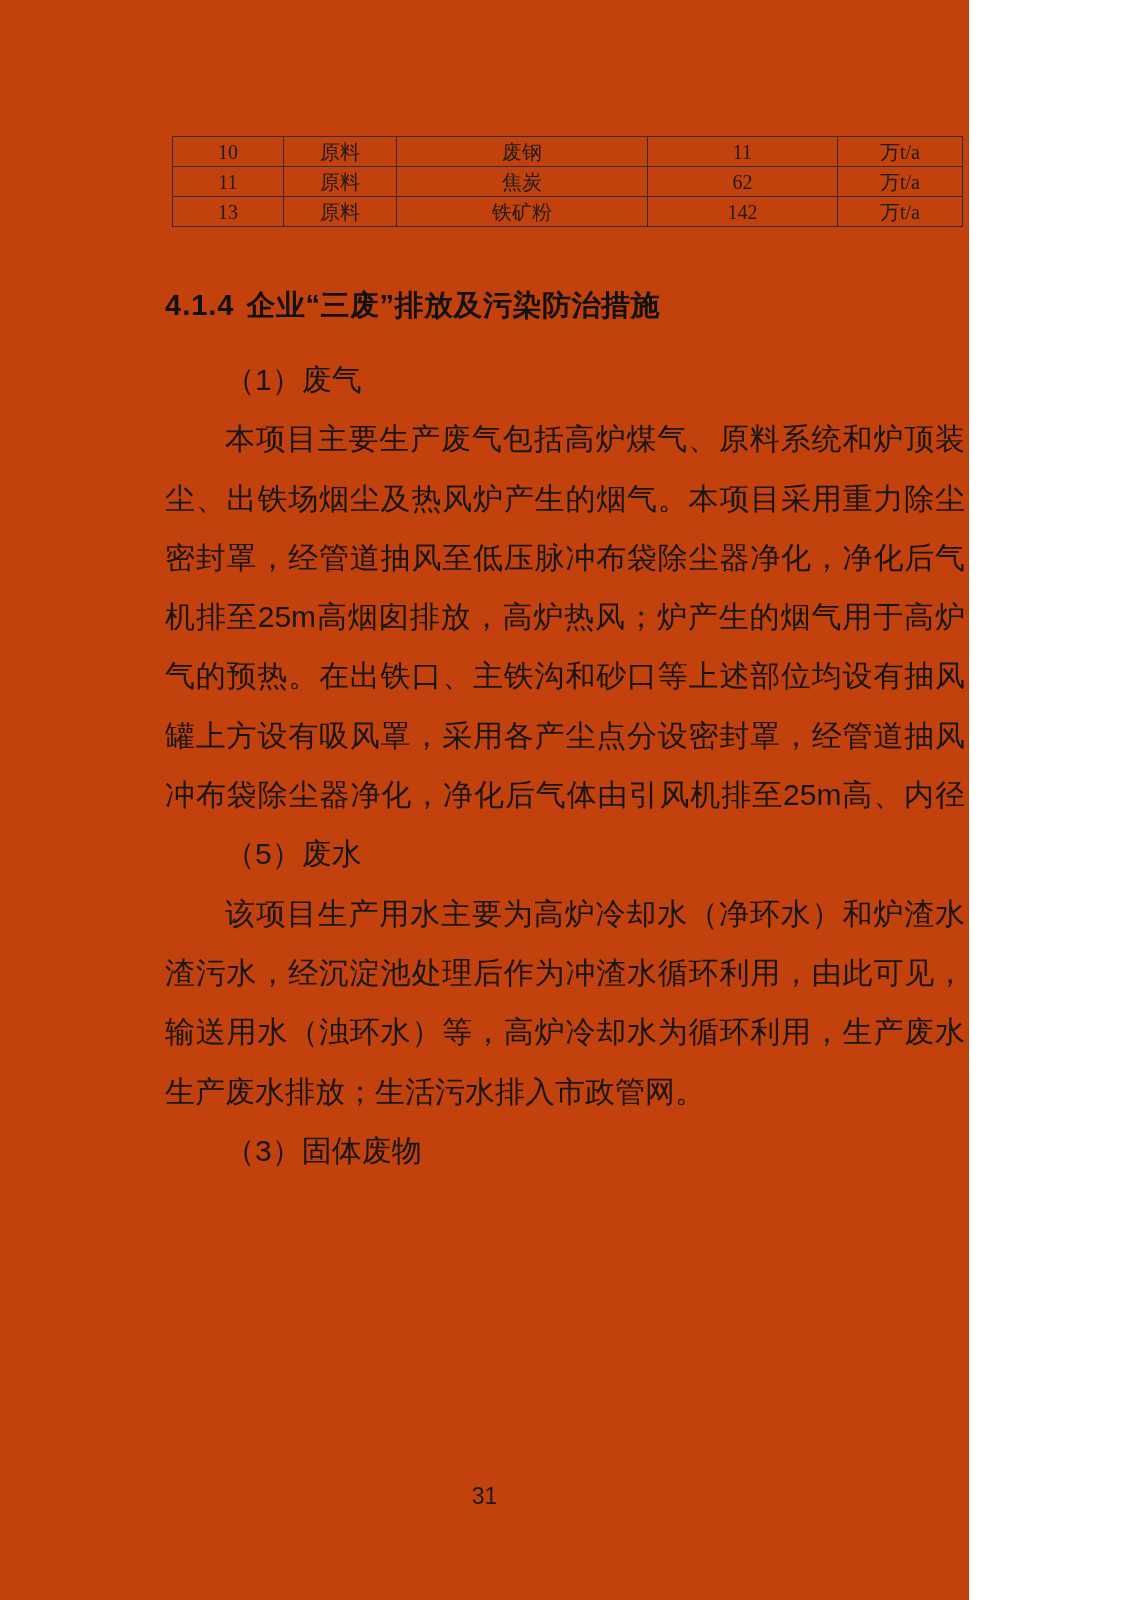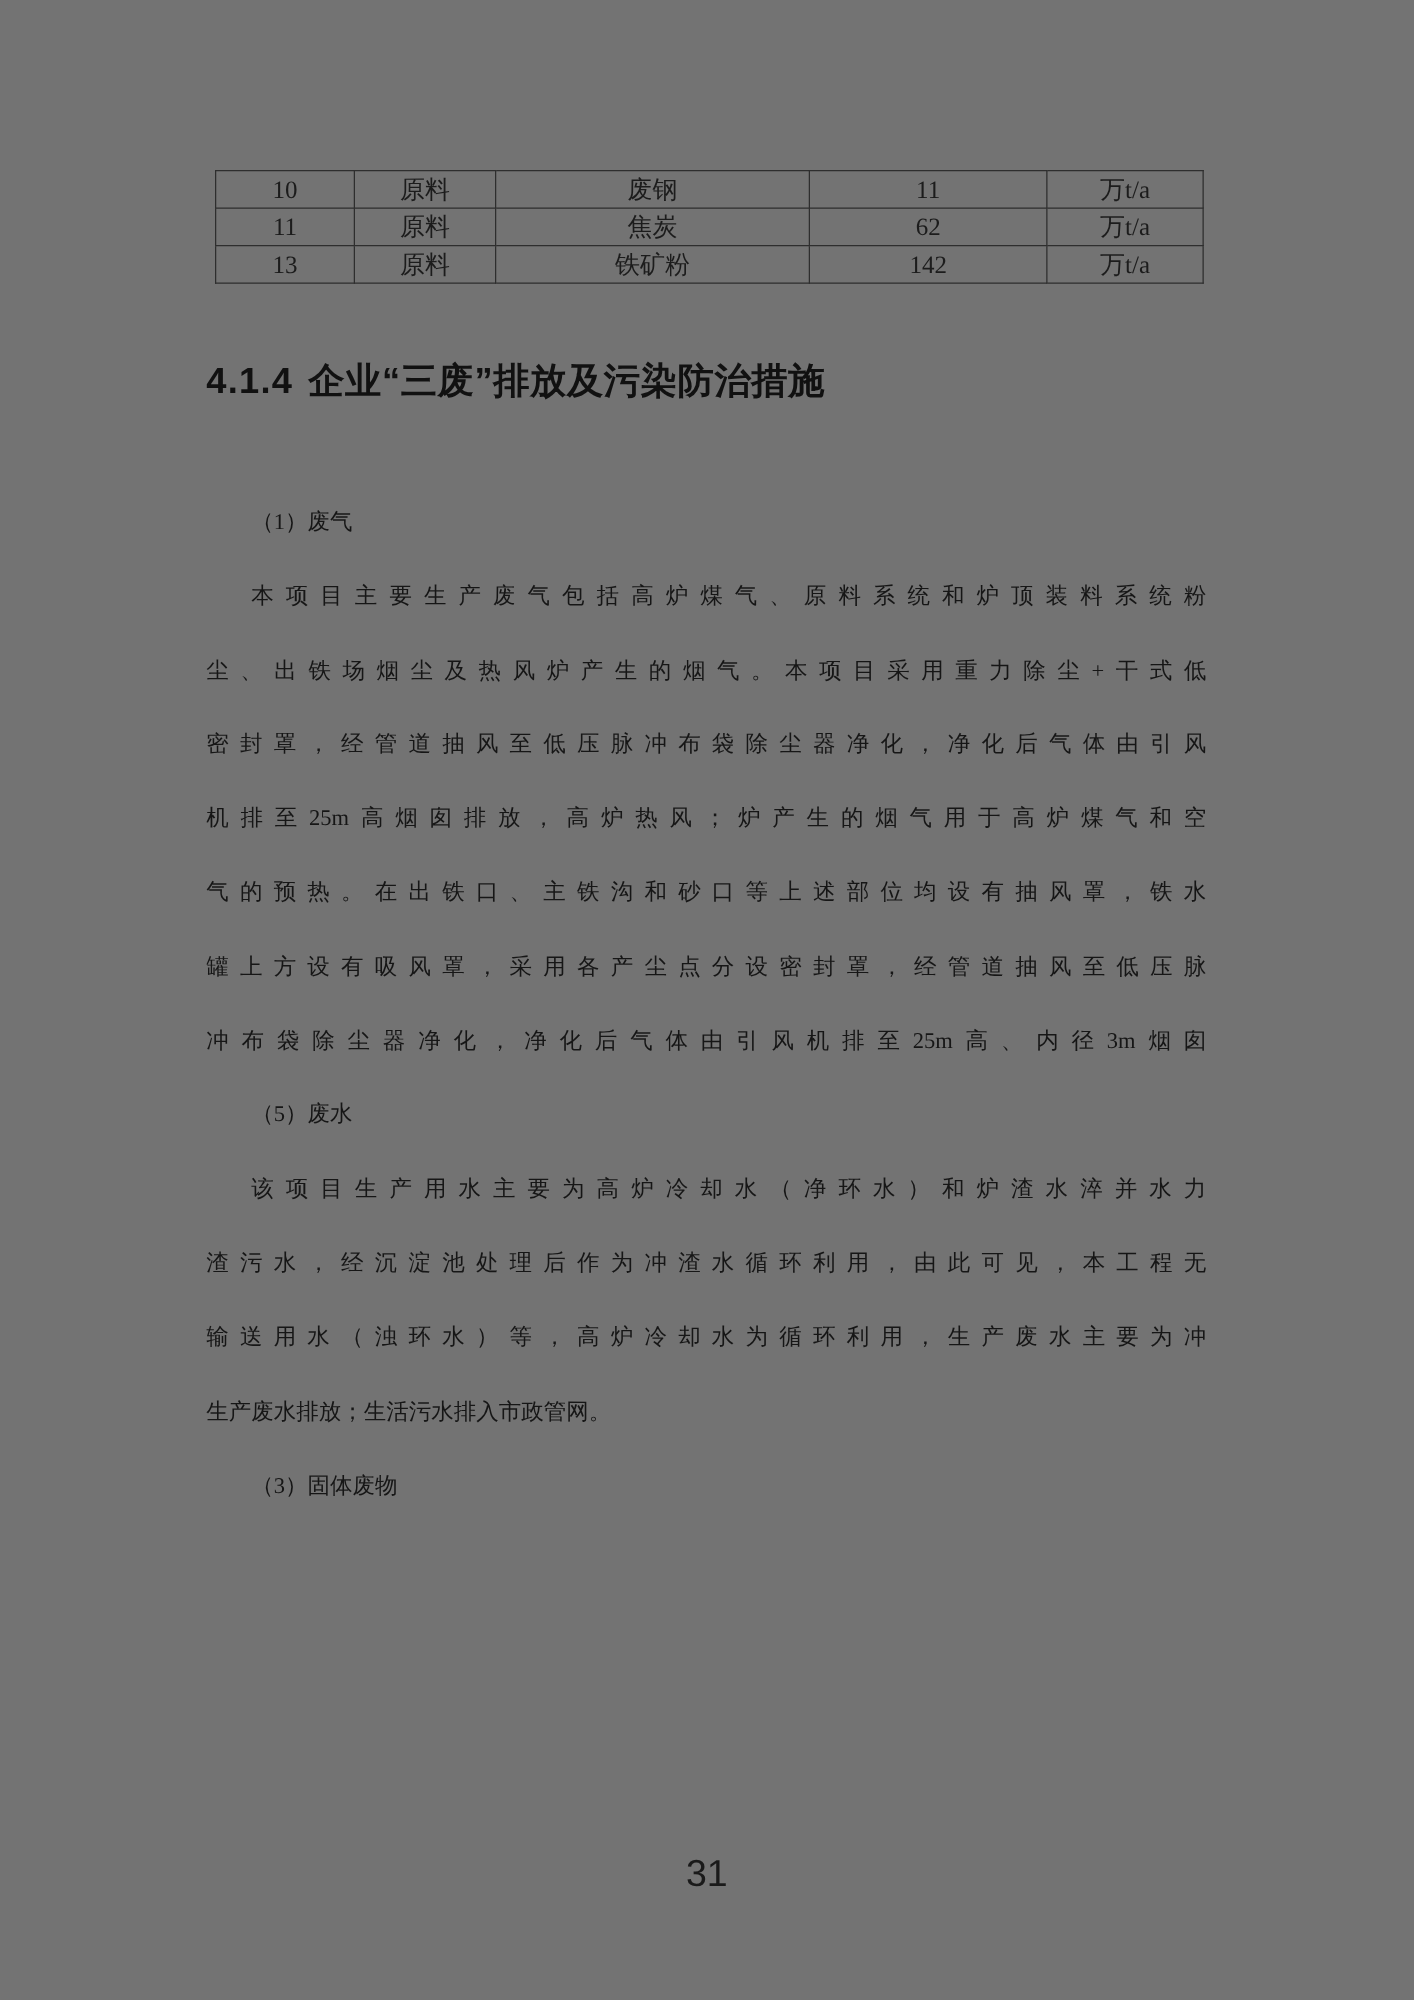--- a/index.html
+++ b/index.html
@@ -2,23 +2,23 @@
 <html><head>
 <meta charset="utf-8">
 <style>
   html, body {
     margin: 0;
     padding: 0;
     background: #ffffff;
   }
   .page {
     position: relative;
-    width: 1131px;
+    width: 969px;
     height: 1600px;
-    background: #737373;
+    background: #c2410c;
     color: #141414;
     font-family: "Liberation Serif", "DejaVu Serif", serif;
     overflow: hidden;
   }
 
   
   table.materials {
     position: absolute;
     left: 172px;
     top: 136px;
@@ -56,26 +56,26 @@
   .section-heading .sec-num {
     margin-right: 12px;
     letter-spacing: 1px;
     text-align: center;
   }
 
   
   .content {
     position: absolute;
     left: 165px;
-    top: 388px;
+    top: 350px;
     width: 800px;
-    font-size: 18px;
+    font-size: 30px;
     line-height: 59.3px;
     color: #161616;
-    font-family: Liberation Serif, serif;
+    font-family: Liberation Sans, sans-serif;
   }
   .content .line {
     height: 59.3px;
     white-space: nowrap;
   }
   .content .indent {
     text-indent: 2em;
   }
   .content .fill {
     white-space: normal;
@@ -86,21 +86,21 @@
   }
 
   
   .page-number {
     position: absolute;
     left: 0;
     top: 1483px;
     width: 100%;
     text-align: center;
     font-family: "Liberation Sans", "DejaVu Sans", sans-serif;
-    font-size: 30px;
+    font-size: 23px;
     color: #1a1a1a;
   }
 </style>
 </head>
 <body>
 
 <div class="page">
 
   <table class="materials">
     <colgroup>

